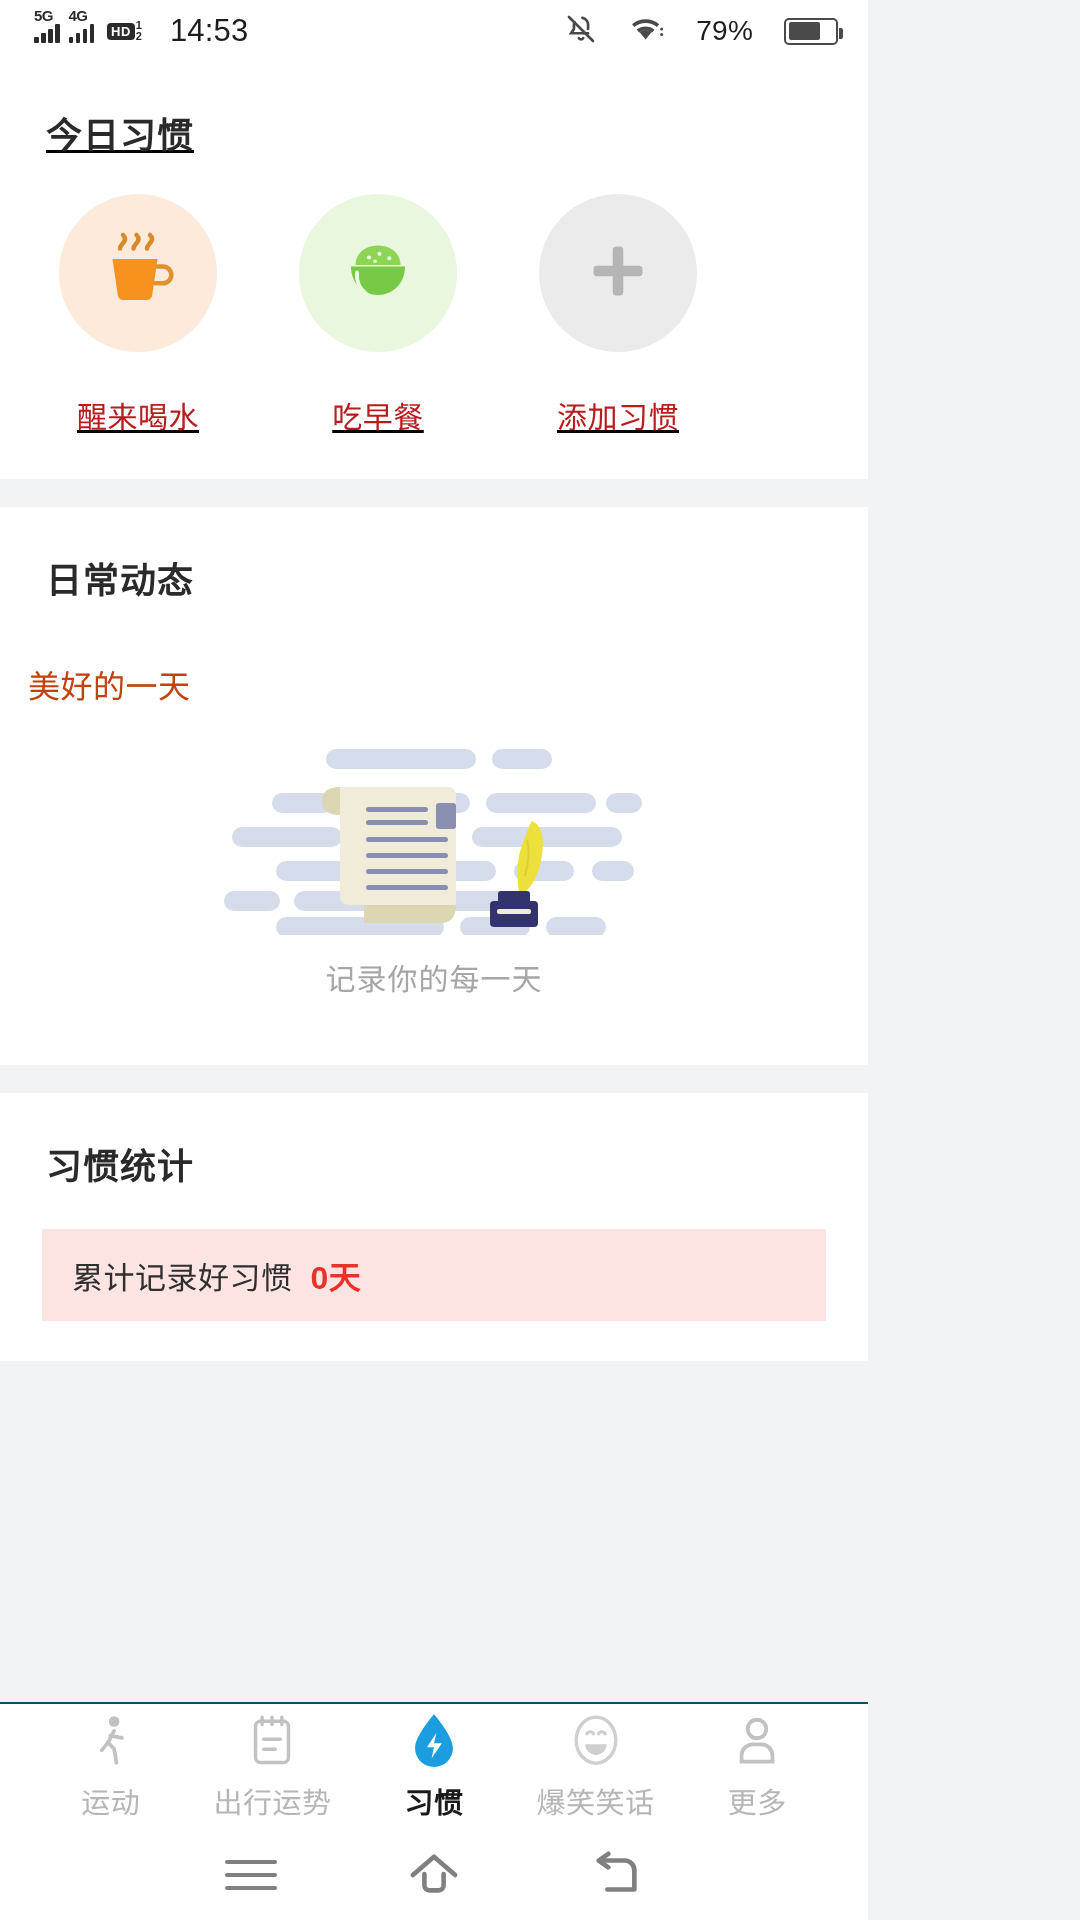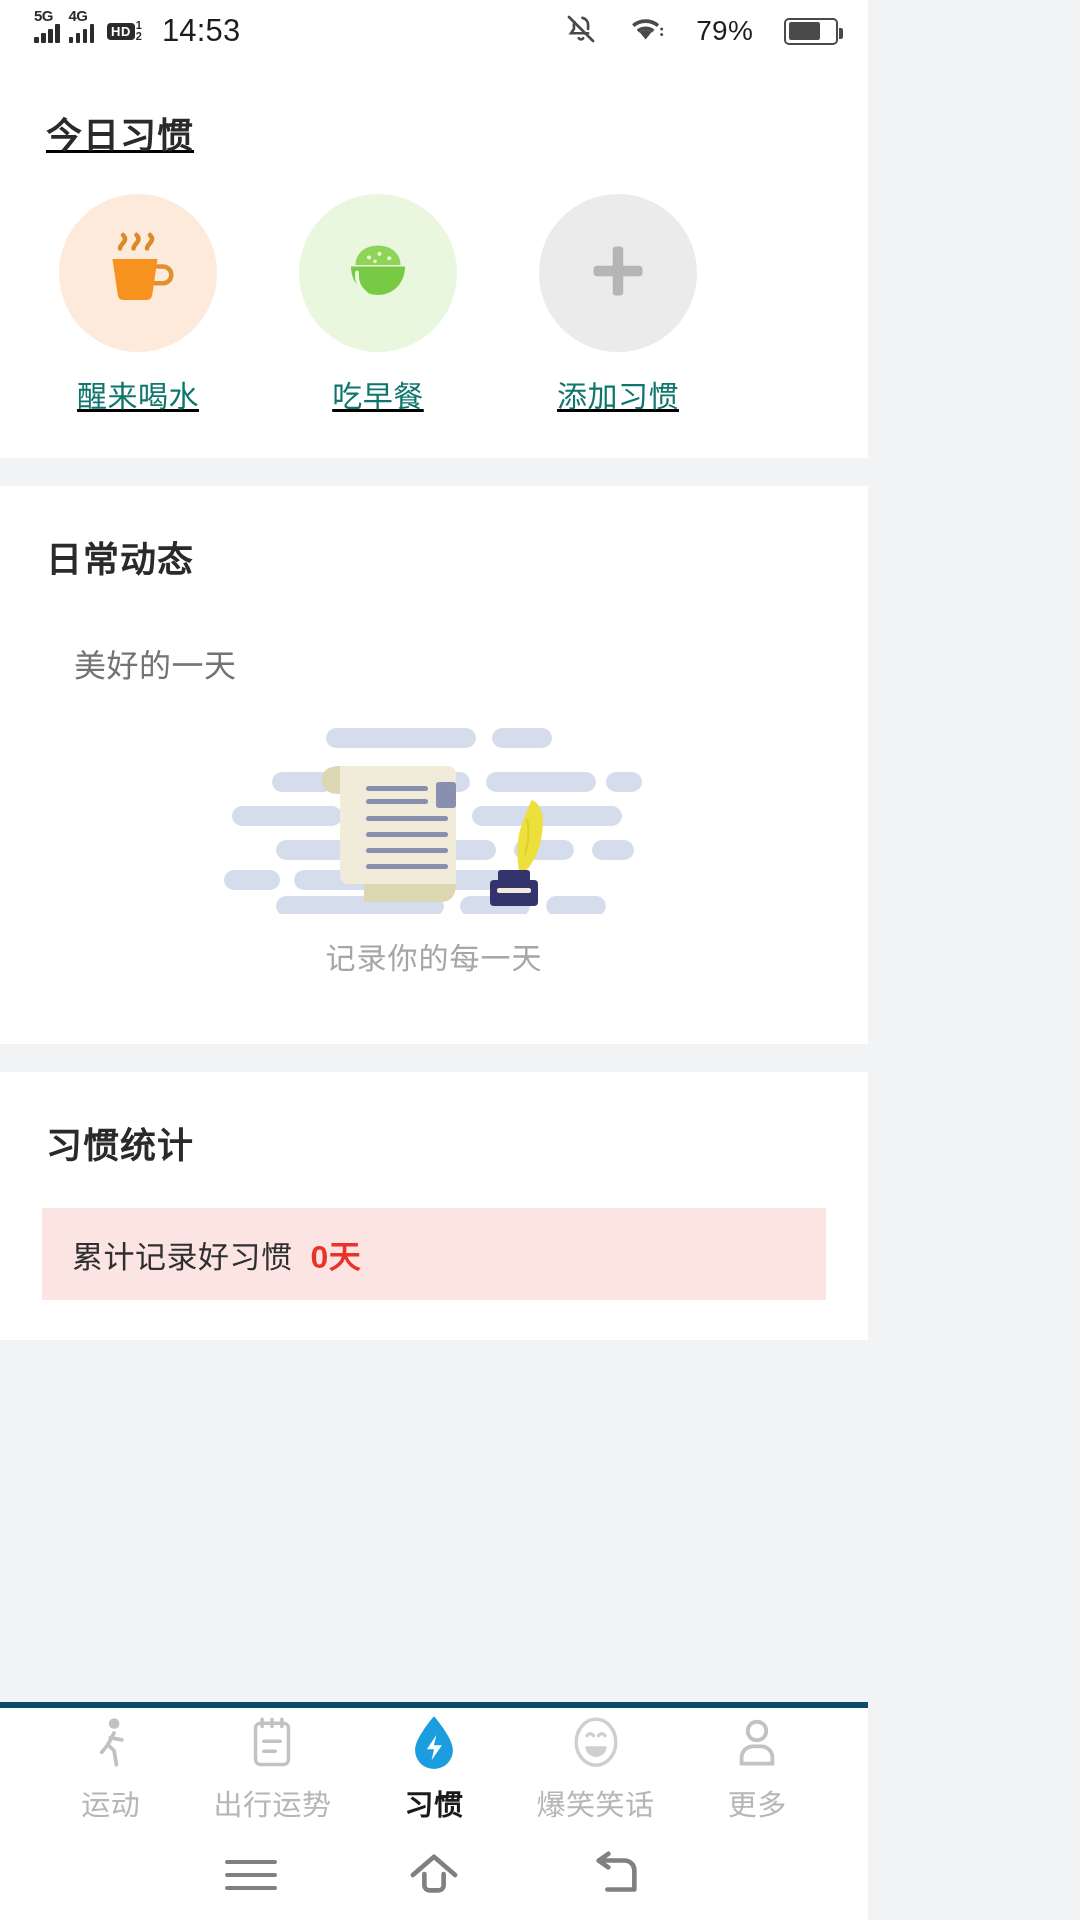--- a/index.html
+++ b/index.html
@@ -31,66 +31,66 @@
   .sig .bars i:nth-child(4){height:19px}
   .hdbox {
     display:flex; align-items:center; position:relative;
     margin-left:4px;
   }
   .hdbox .hd {
     background:#2b2b2b; color:#fff; font-size:13px; font-weight:700;
     border-radius:4px; padding:2px 4px 2px 4px; letter-spacing:0.5px; line-height:1;
   }
   .hdbox .sup { display:flex; flex-direction:column; font-size:11px; color:#2b2b2b; line-height:1; font-weight:600; margin-left:1px; }
-  .clock { font-size:31px; color:#1d1d1d; font-weight:400; margin-left:11px; letter-spacing:0.2px; }
+  .clock { font-size:31px; color:#1d1d1d; font-weight:400; margin-left:19px; letter-spacing:0.2px; }
   .pct { font-size:28px; color:#1d1d1d; letter-spacing:0.2px; }
   .battery { position:relative; width:54px; height:27px; border:2.5px solid #4a4a4a; border-radius:5px; }
   .battery::after{ content:""; position:absolute; right:-7px; top:8px; width:4px; height:11px; background:#4a4a4a; border-radius:0 2px 2px 0; }
   .battery i { position:absolute; left:2.5px; top:2.5px; bottom:2.5px; width:62%; background:#4a4a4a; border-radius:2px; display:block; }
 
   
   .card { background:#ffffff; width:100%; }
   .gap { height:28px; background:#f2f3f5; width:100%; flex:0 0 28px; }
 
   .sec-title { font-size:36px; color:#2a2a2a; font-weight:700; letter-spacing:1px; }
 
   
   .habits-card { padding:44px 0 42px 0;text-decoration:underline; }
   .habits-card .sec-title { padding-left:46px; }
   .habit-row { display:flex; padding:36px 0 0 58px; gap:80px; }
   .habit { width:160px; display:flex; flex-direction:column; align-items:center; }
   .habit-circle { width:158px; height:158px; border-radius:50%; display:flex; align-items:center; justify-content:center; }
-  .habit-label { margin-top:20px; font-size:30px; color:#0f766e; letter-spacing:0.5px; white-space:nowrap; }
+  .habit-label { margin-top:41px; font-size:30px; color:#b91c1c; letter-spacing:0.5px; white-space:nowrap; }
 
   
   .daily-card { padding:44px 0 10px 0; }
   .daily-card .sec-title { padding-left:46px; }
   .weekdays { display:flex; padding:52px 40px 0 40px; justify-content:space-between; }
   .wd { font-size:29px; color:#8c8c8c; letter-spacing:0.5px; padding:4px 10px; }
   .wd.active { color:#6ba7e8; }
-  .day-heading { font-size:32px; color:#737373; padding:58px 0 0 74px; letter-spacing:0.5px; }
+  .day-heading { font-size:32px; color:#c2410c; padding:58px 0 0 28px; letter-spacing:0.5px; }
   .empty-wrap { display:flex; flex-direction:column; align-items:center; padding:28px 0 56px 0; }
   .empty-cap { margin-top:16px; font-size:30px; color:#a6a6a6; letter-spacing:1px; }
 
   
   .stats-card { padding:44px 0 40px 0; }
   .stats-card .sec-title { padding-left:46px; }
   .stat-banner {
     margin:40px 42px 0 42px; background:#fbe4e2; border-radius:0;
     height:92px; display:flex; align-items:center; padding-left:30px; gap:18px;
   }
   .stat-text { font-size:31px; color:#2f2f2f; letter-spacing:0.5px; }
   .stat-val { font-size:32px; color:#e8322a; font-weight:700; letter-spacing:0.5px; }
 
   .filler { flex:1 1 auto; background:#f2f3f5; }
 
   
   .bottomnav {
     flex:0 0 128px; height:128px; background:#ffffff;
-    border-top:6px solid #0c4a6e;
+    border-top:2px solid #0c4a6e;
     display:flex; align-items:center; justify-content:space-around; padding:0 30px;
   }
   .navitem { display:flex; flex-direction:column; align-items:center; gap:10px; width:178px; }
   .navicon { height:56px; display:flex; align-items:center; justify-content:center; }
   .navlabel { font-size:29px; color:#b6b6b6; letter-spacing:0.5px; }
   .navitem.active .navlabel { color:#1a1a1a; font-weight:700; }
 
   
   .androidnav {
     flex:0 0 90px; height:90px; background:#ffffff;

